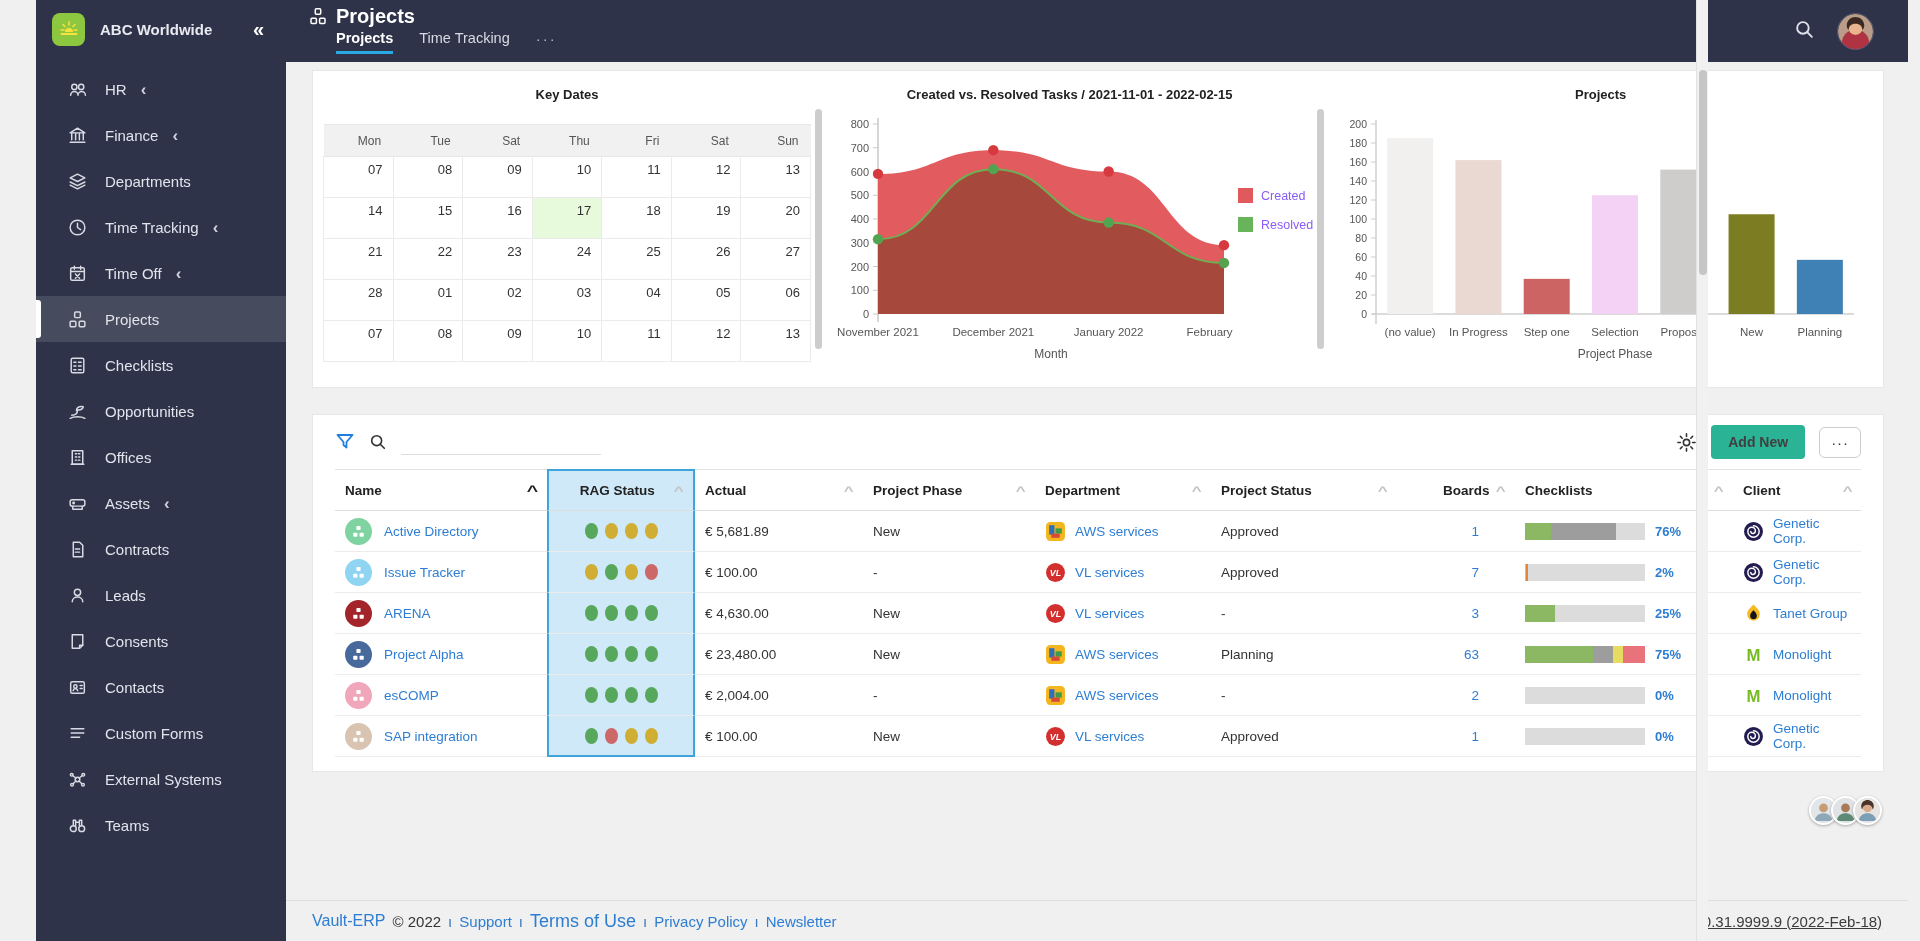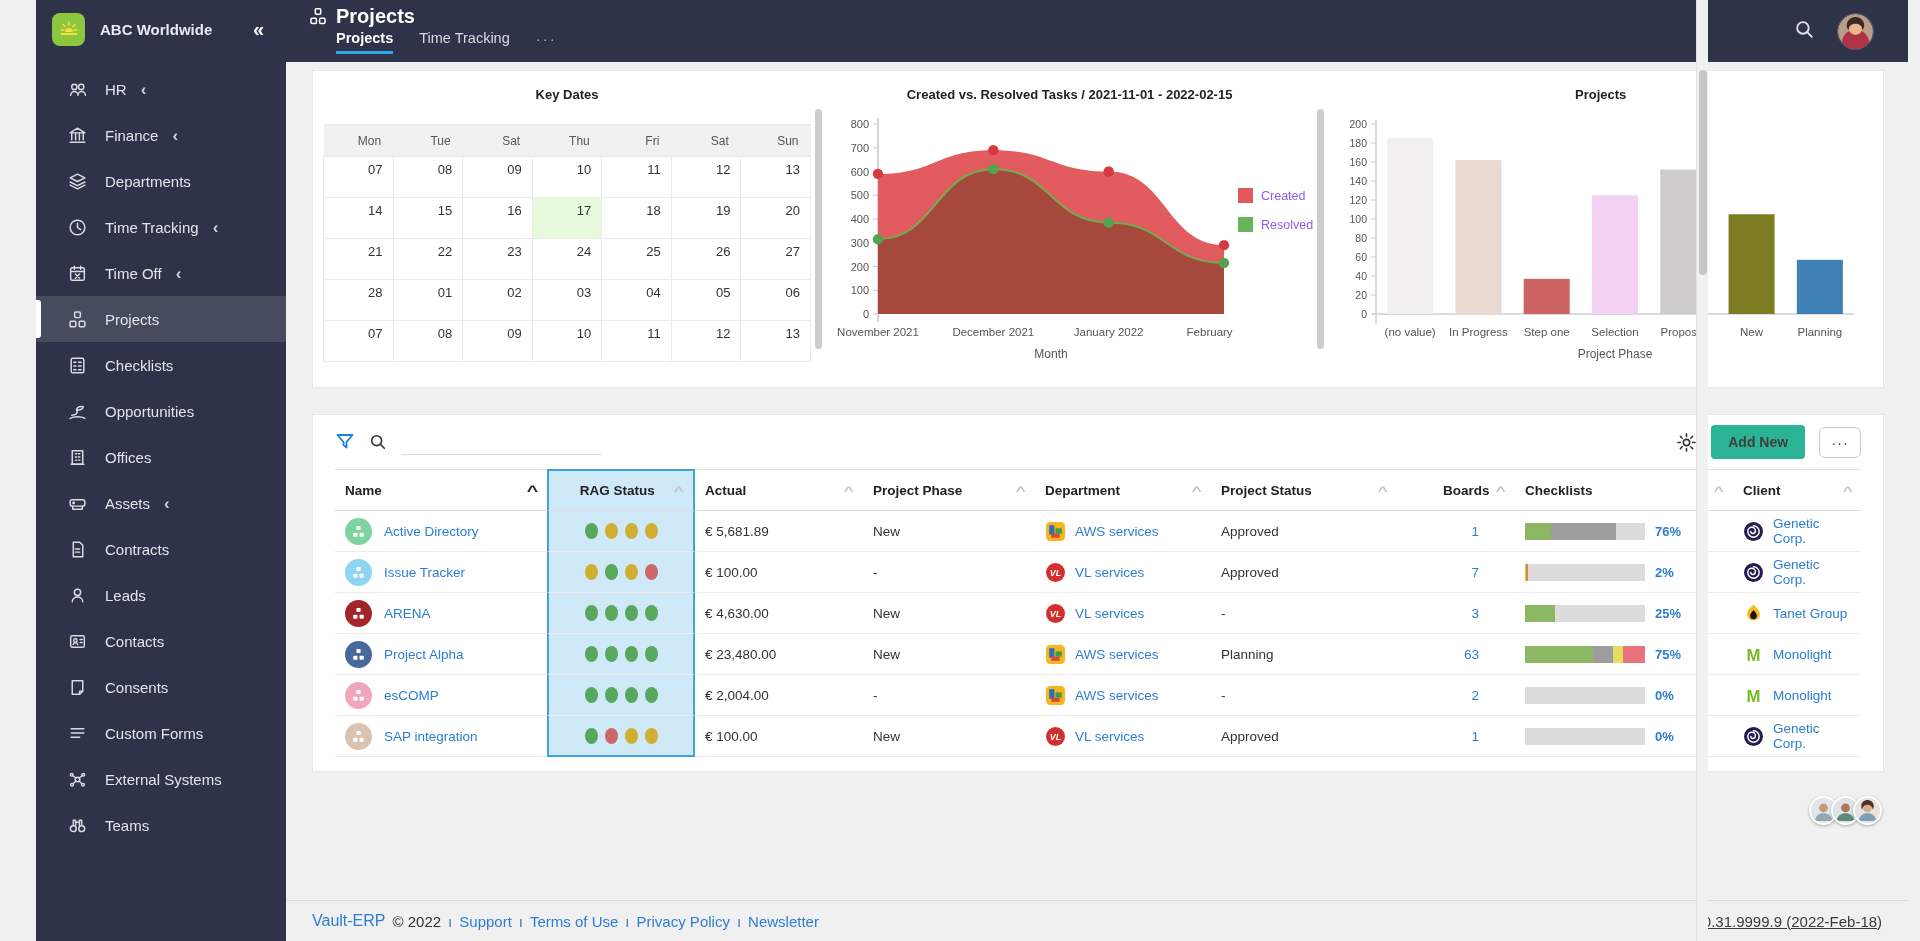--- a/index.html
+++ b/index.html
@@ -242,35 +242,35 @@
             <svg viewBox="0 0 20 20">
               <circle cx="10" cy="7" r="3"></circle>
               <path d="M5 16c0-3 2.5-4.5 5-4.5s5 1.5 5 4.5"></path>
             </svg>
           </span>
           <span class="slabel">Leads</span>
         </div>
       <div class="sitem">
           <span class="sic">
             <svg viewBox="0 0 20 20">
+              <path d="M5 3.5h10v10l-3 3H5z"></path>
+              <path d="M12 16.5v-3h3"></path>
+            </svg>
+          </span>
+          <span class="slabel">Consents</span>
+        </div>
+      <div class="sitem">
+          <span class="sic">
+            <svg viewBox="0 0 20 20">
               <rect x="3.5" y="4.5" width="13" height="11" rx="1.5"></rect>
               <circle cx="8" cy="9" r="1.6"></circle>
               <path d="M5.8 13c.4-1.4 1.3-2 2.2-2s1.8.6 2.2 2M12.5 8h2M12.5 11h2"></path>
             </svg>
           </span>
           <span class="slabel">Contacts</span>
-        </div>
-      <div class="sitem">
-          <span class="sic">
-            <svg viewBox="0 0 20 20">
-              <path d="M5 3.5h10v10l-3 3H5z"></path>
-              <path d="M12 16.5v-3h3"></path>
-            </svg>
-          </span>
-          <span class="slabel">Consents</span>
         </div>
       <div class="sitem">
           <span class="sic">
             <svg viewBox="0 0 20 20">
               <path d="M4 5.5h12M4 9.5h12M4 13.5h8"></path>
             </svg>
           </span>
           <span class="slabel">Custom Forms</span>
         </div>
       <div class="sitem">
@@ -913,21 +913,21 @@
           </span>
       </div>
 
       <footer class="footer" style="margin:auto -24px 0 -26px;">
         <div class="flinks">
           <a class="blue" style="font-size:16px">Vault-ERP</a>
           <span>© 2022</span>
           <span class="fsep">ı</span>
           <a class="blue" style="font-size:15px">Support</a>
           <span class="fsep">ı</span>
-          <a class="blue" style="font-size:15px">Terms of Use</a>
+          <a class="blue" style="font-size:18px">Terms of Use</a>
           <span class="fsep">ı</span>
           <a class="blue" style="font-size:15px">Privacy Policy</a>
           <span class="fsep">ı</span>
           <a class="blue" style="font-size:15px">Newsletter</a>
         </div>
         <span class="version">0.31.9999.9 (2022-Feb-18)</span>
       </footer>
     </div>
   </div>
 

